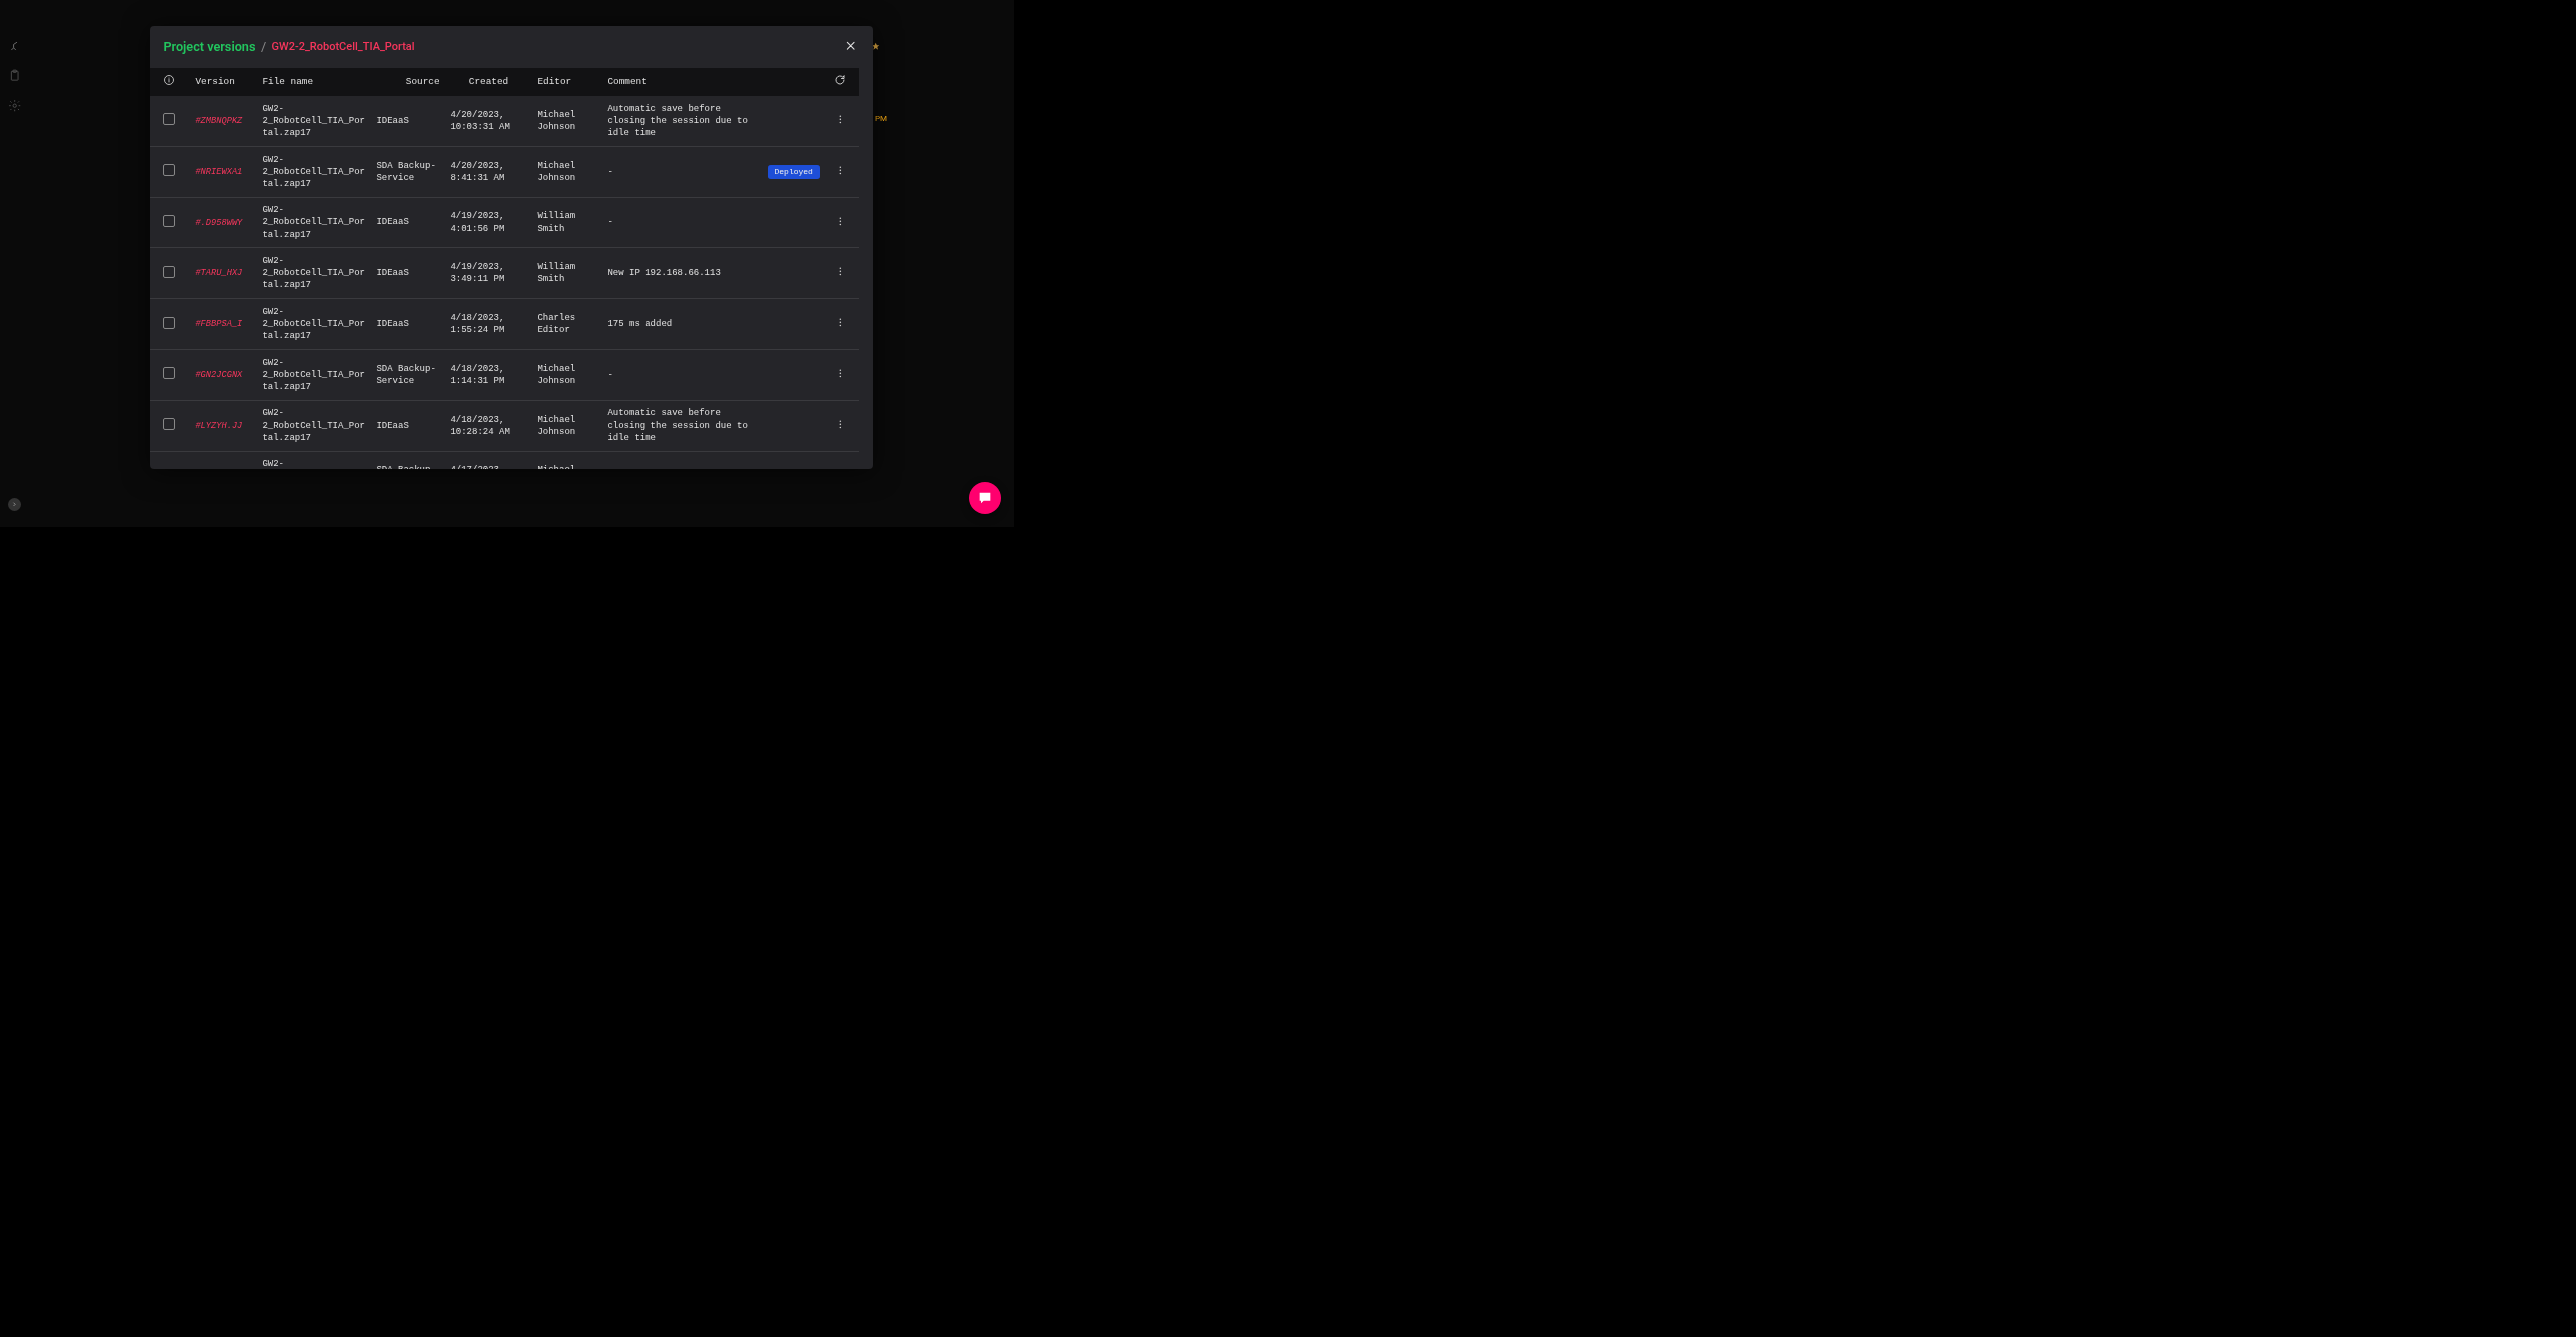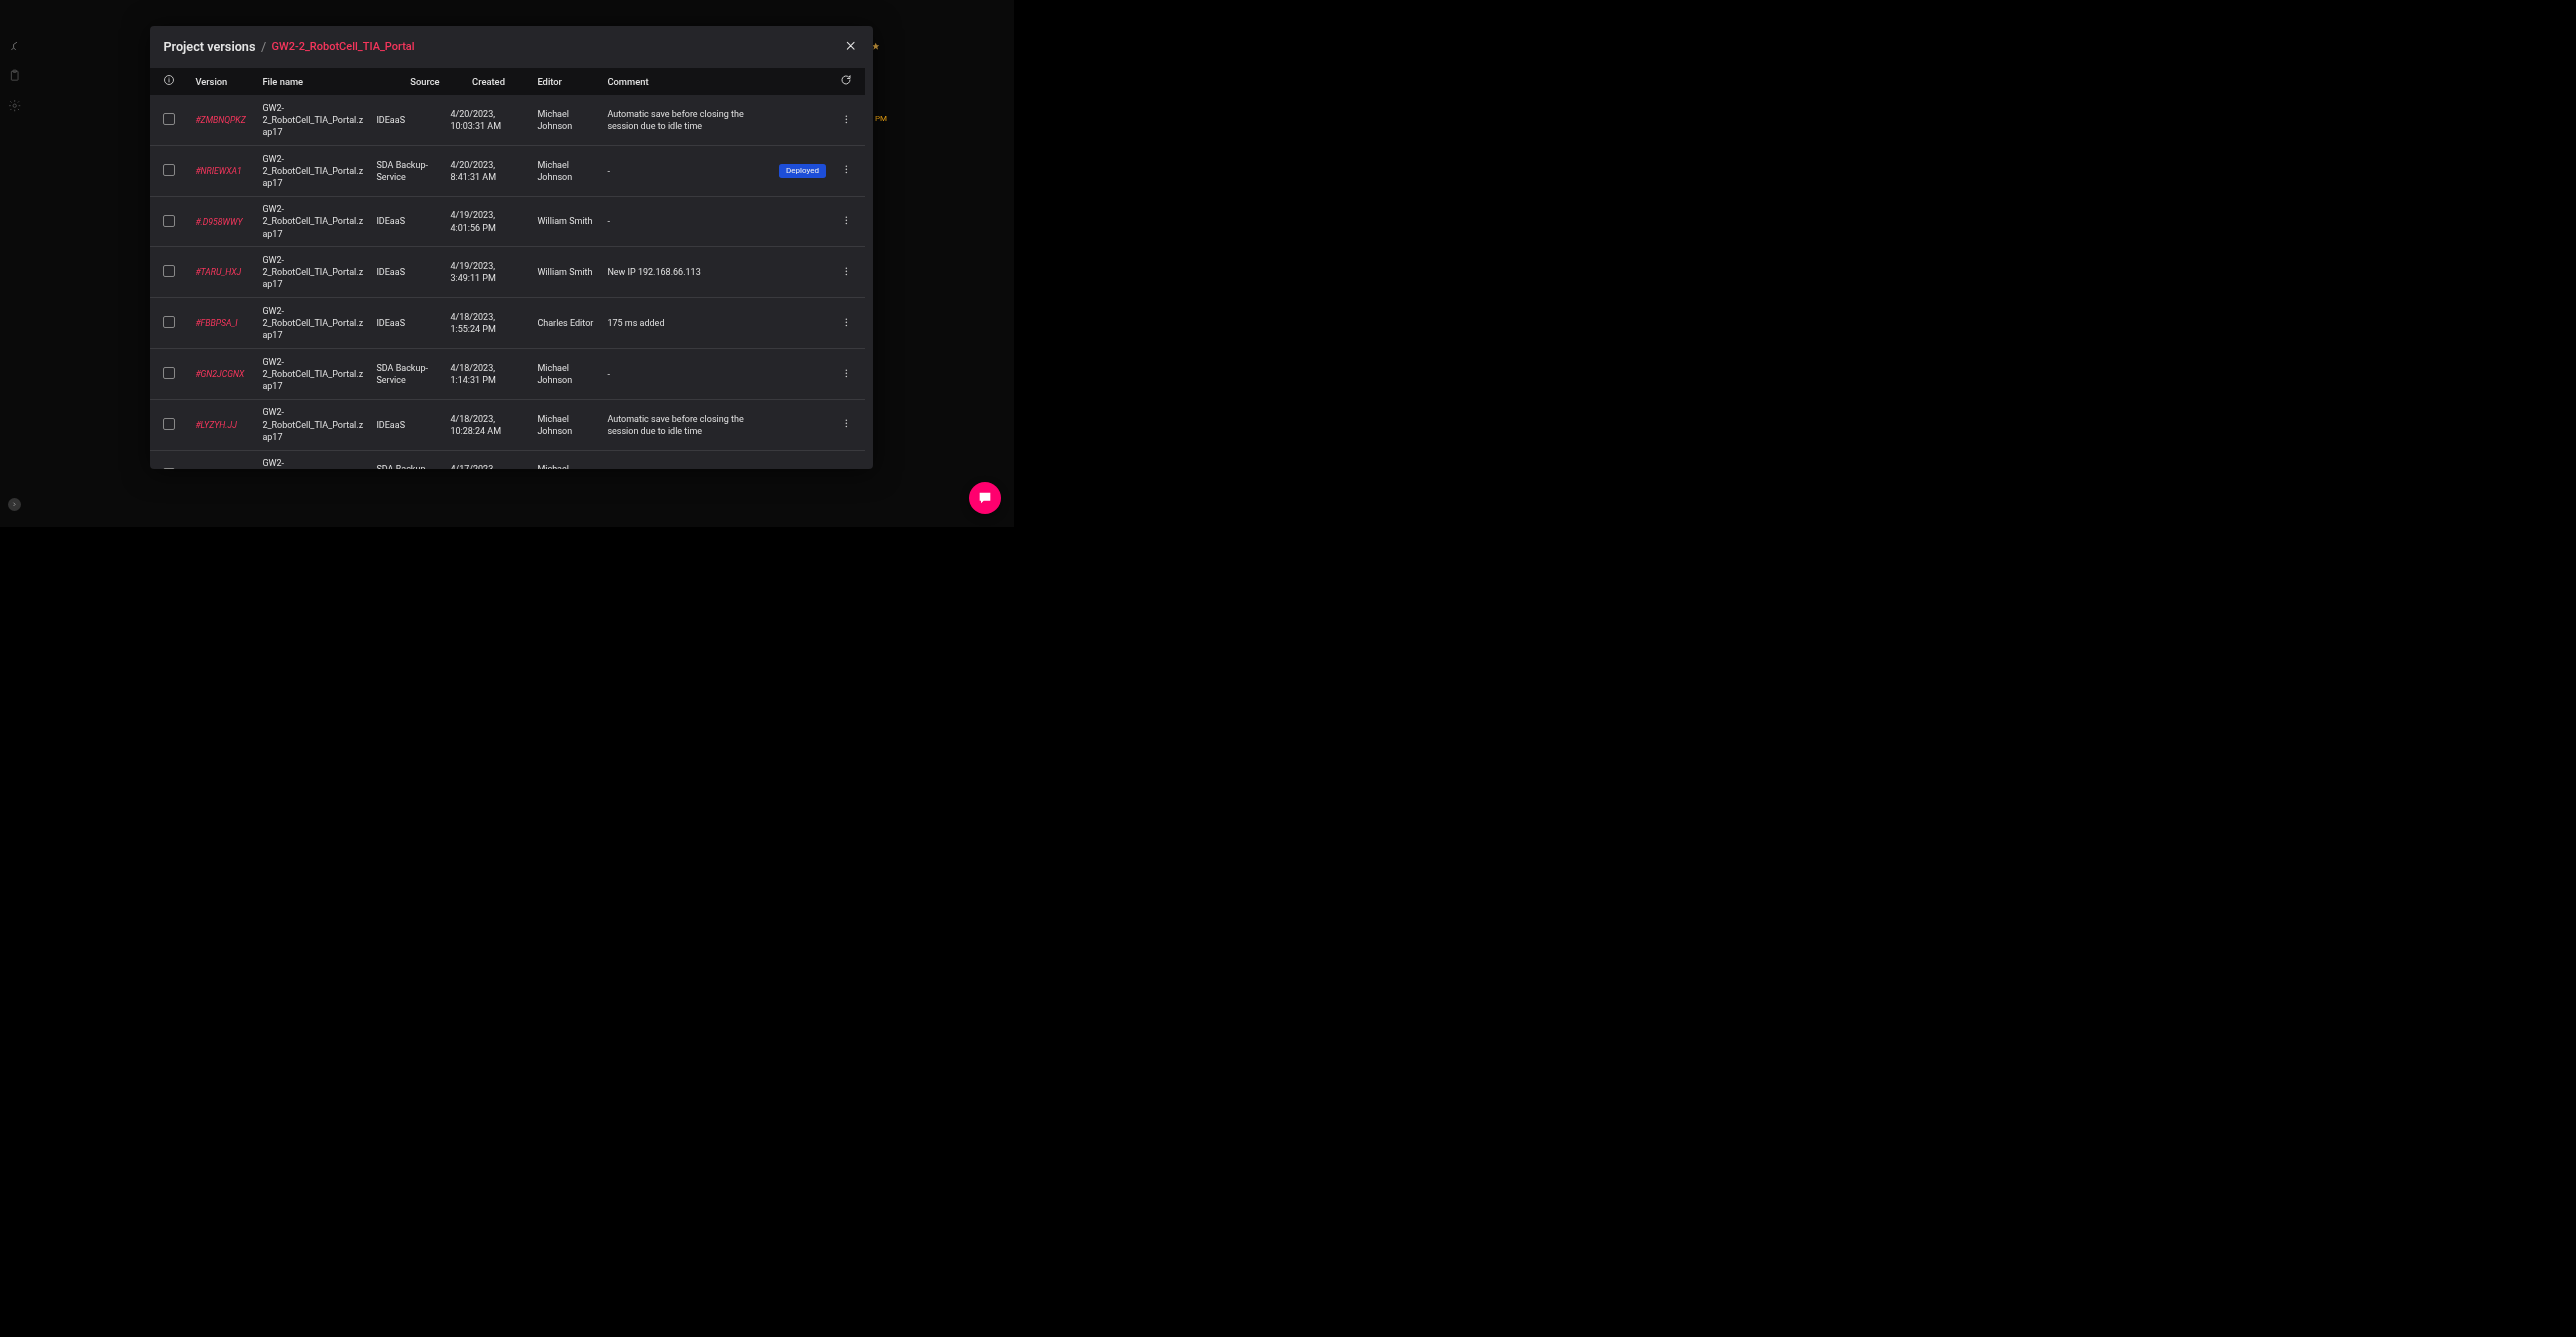--- a/index.html
+++ b/index.html
@@ -89,21 +89,21 @@
   box-shadow: 0 2.7px 27px rgba(0,0,0,0.6);
 }
 .modal-header {
   display: flex;
   align-items: center;
   padding: 10.7px 13.4px;
 }
 .modal-title {
   font-size: 12.7px;
   font-weight: 600;
-  color: #e5e5e5;
+  color: #22c55e;
 }
 .modal-separator {
   color: #888;
   margin: 0 5.4px;
   font-size: 12.7px;
 }
 .modal-project {
   color: #f5365c;
   font-size: 11px;
   font-weight: 500;
@@ -112,21 +112,22 @@
   margin-left: auto;
   cursor: pointer;
   color: #e0e0e0;
   padding: 2.7px;
 }
 
 
 .table-wrap {
   flex: 1;
   overflow-y: auto;
-  margin-right: 8px;
+  margin-right: 14px;
+  font-family: Liberation Mono, monospace;
 }
 .table-wrap::-webkit-scrollbar { width: 4px; }
 .table-wrap::-webkit-scrollbar-thumb { background: #555; border-radius: 2px; }
 .table-wrap::-webkit-scrollbar-track { background: transparent; }
 
 table {
   width: 100%;
   border-collapse: collapse;
 }
 thead th {

